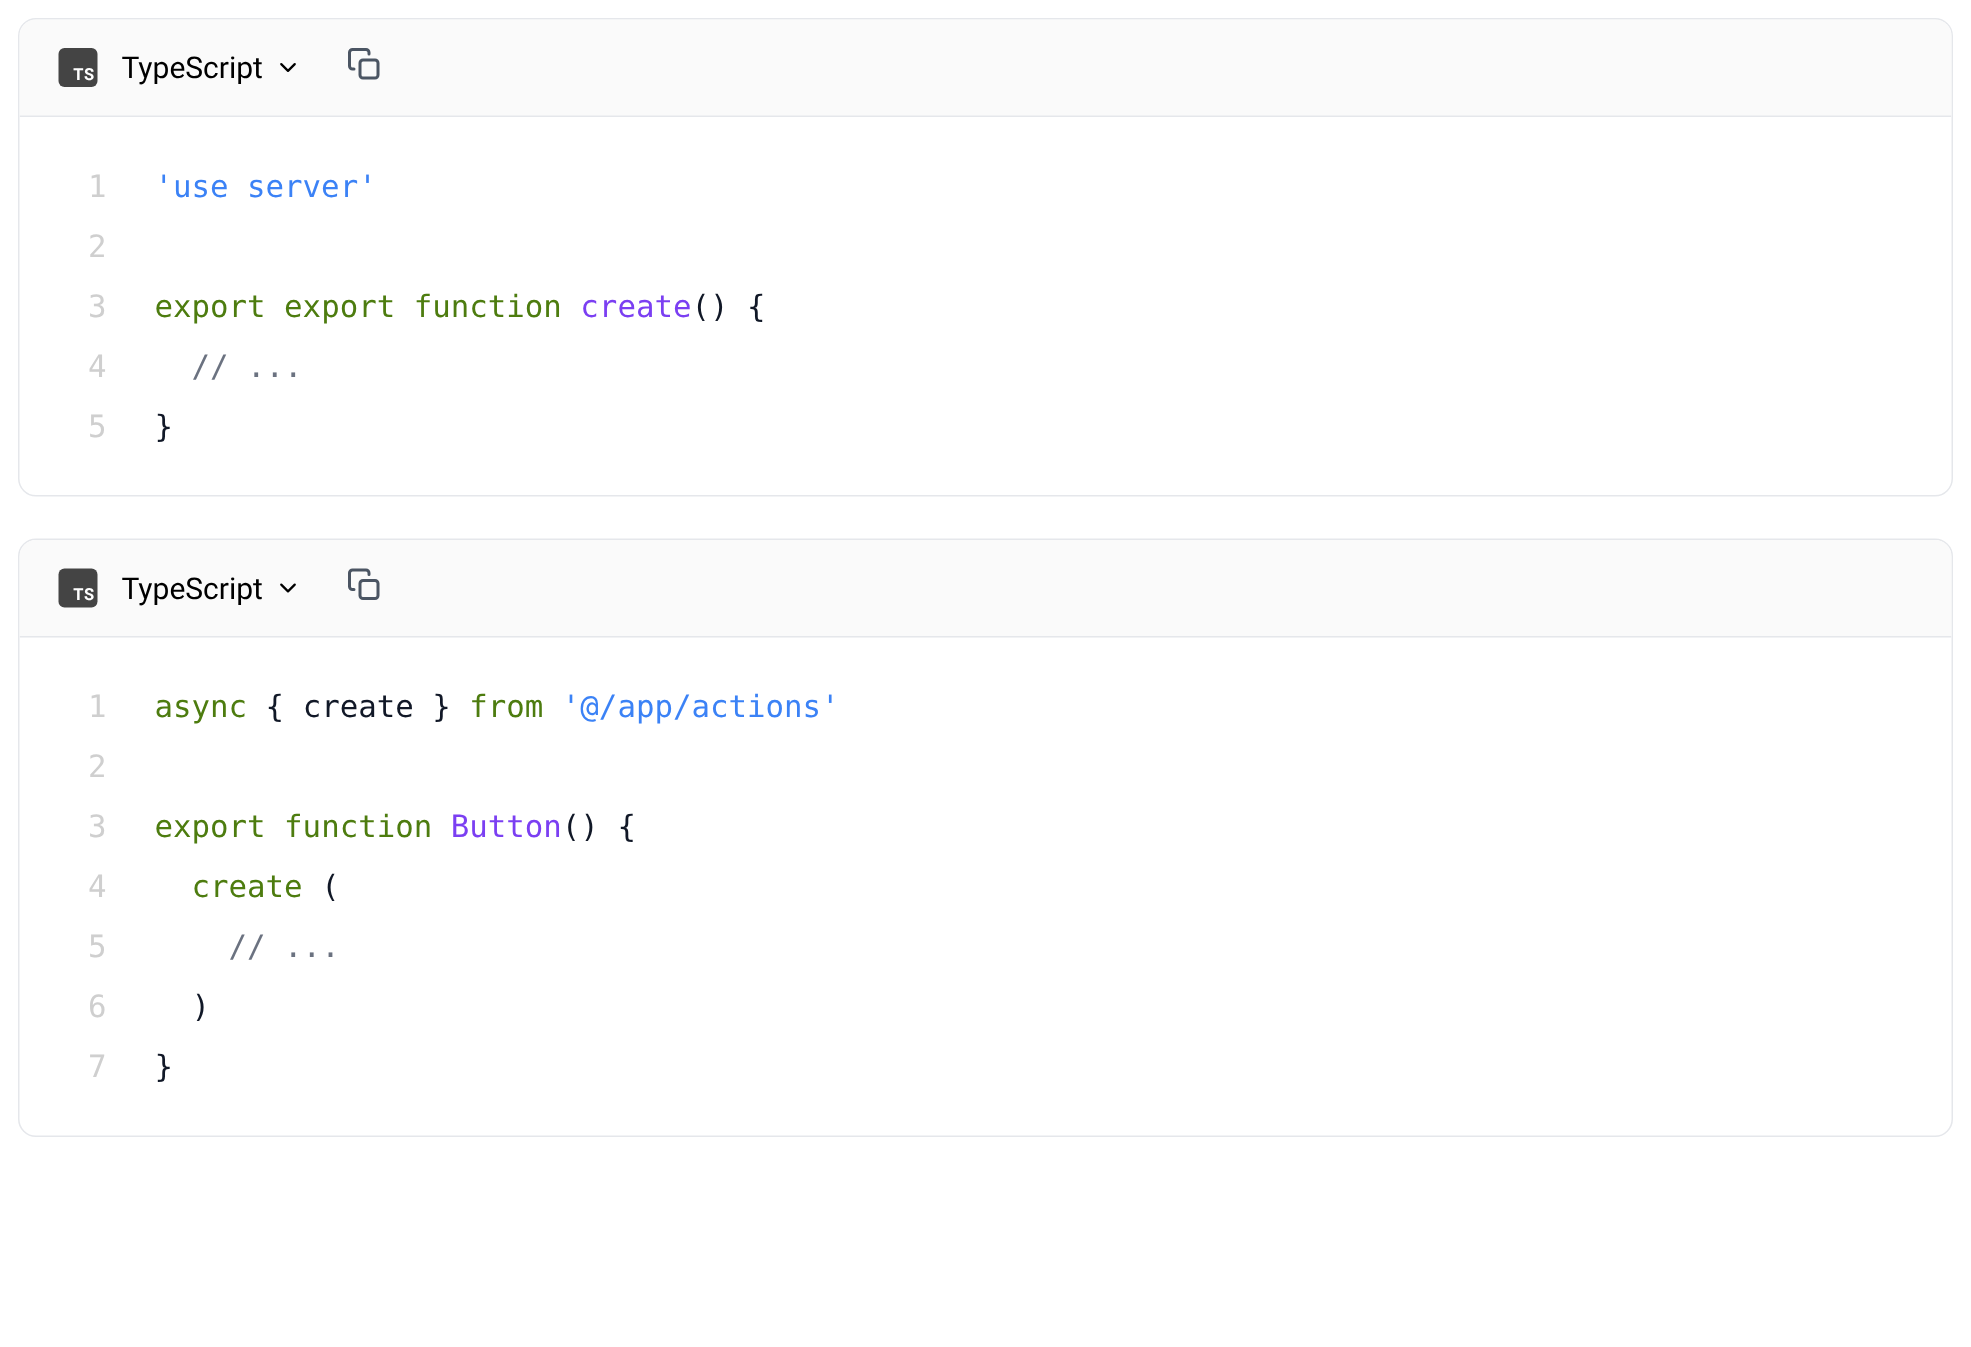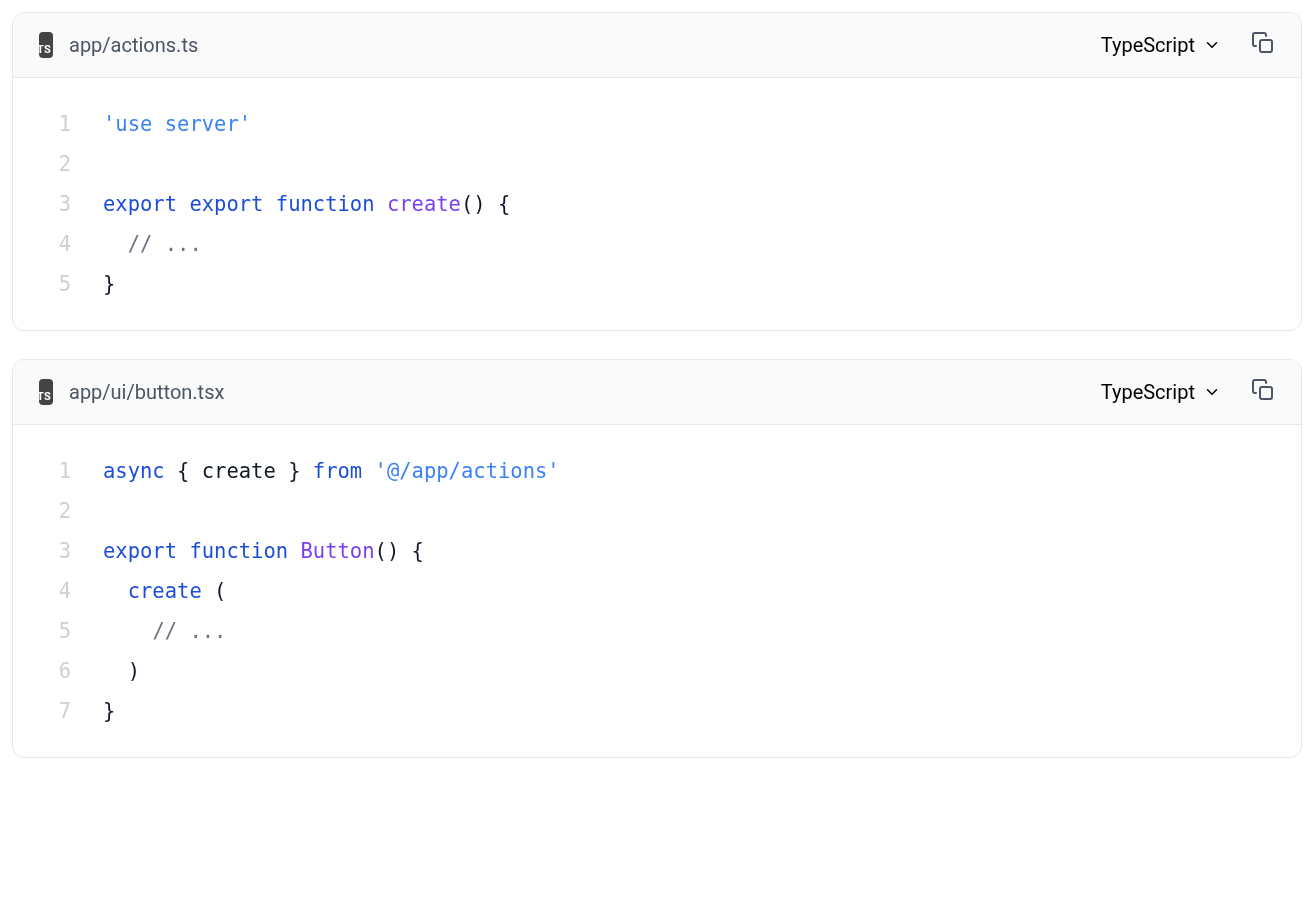--- a/index.html
+++ b/index.html
@@ -16,21 +16,21 @@
     background: #ffffff;
   }
   .code-header {
     display: flex;
     align-items: center;
     padding: 18px 26px 18px 26px;
     border-bottom: 1px solid #e5e7eb;
     background: #fafafa;
   }
   .ts-badge {
-    width: 14px;
+    width: 26px;
     height: 26px;
     background: #444444;
     color: #ffffff;
     border-radius: 4px;
     display: flex;
     align-items: flex-end;
     justify-content: flex-end;
     font-size: 11px;
     font-weight: 700;
     letter-spacing: 0.3px;
@@ -76,34 +76,33 @@
     text-align: right;
     padding-right: 32px;
     color: #cfcfcf;
     user-select: none;
     flex-shrink: 0;
   }
   .code-content {
     flex: 1;
   }
   .tok-str   { color: #3b82f6; }
-  .tok-kw    { color: #1d4ed8; margin-top: 35px; }
+  .tok-kw    { color: #4d7c0f; margin-top: 35px; }
   .tok-fn    { color: #7b3ff2; }
   .tok-punct { color: #111827; }
   .tok-ident { color: #111827; }
   .tok-comm  { color: #6b7280; }
 </style>
 </head>
 <body>
 
 <div id="root">
     <div class="code-block">
       <div class="code-header">
         <div class="ts-badge">TS</div>
-        <div class="filename">app/actions.ts</div>
         <div class="lang-select">
           <span>TypeScript</span>
           <span class="chevron">
             <svg width="18" height="18" viewBox="0 0 24 24" fill="none" stroke="currentColor" stroke-width="2" stroke-linecap="round" stroke-linejoin="round">
               <polyline points="6 9 12 15 18 9"></polyline>
             </svg>
           </span>
         </div>
         <div class="copy-btn">
           <span><svg width="24" height="24" viewBox="0 0 24 24" fill="none" stroke="currentColor" stroke-width="2" stroke-linecap="round" stroke-linejoin="round">
@@ -116,21 +115,20 @@
         <div class="code-line"><div class="gutter">1</div><div class="code-content"><span class="tok-str">'use server'</span></div></div>
         <div class="code-line"><div class="gutter">2</div><div class="code-content"></div></div>
         <div class="code-line"><div class="gutter">3</div><div class="code-content"><span class="tok-kw">export</span><span class="tok-punct"> </span><span class="tok-kw">export</span><span class="tok-punct"> </span><span class="tok-kw">function</span><span class="tok-punct"> </span><span class="tok-fn">create</span><span class="tok-punct">() {</span></div></div>
         <div class="code-line"><div class="gutter">4</div><div class="code-content"><span class="tok-punct">  </span><span class="tok-comm">// ...</span></div></div>
         <div class="code-line"><div class="gutter">5</div><div class="code-content"><span class="tok-punct">}</span></div></div>
       </div>
     </div>
     <div class="code-block">
       <div class="code-header">
         <div class="ts-badge">TS</div>
-        <div class="filename">app/ui/button.tsx</div>
         <div class="lang-select">
           <span>TypeScript</span>
           <span class="chevron">
             <svg width="18" height="18" viewBox="0 0 24 24" fill="none" stroke="currentColor" stroke-width="2" stroke-linecap="round" stroke-linejoin="round">
               <polyline points="6 9 12 15 18 9"></polyline>
             </svg>
           </span>
         </div>
         <div class="copy-btn">
           <span><svg width="24" height="24" viewBox="0 0 24 24" fill="none" stroke="currentColor" stroke-width="2" stroke-linecap="round" stroke-linejoin="round">

